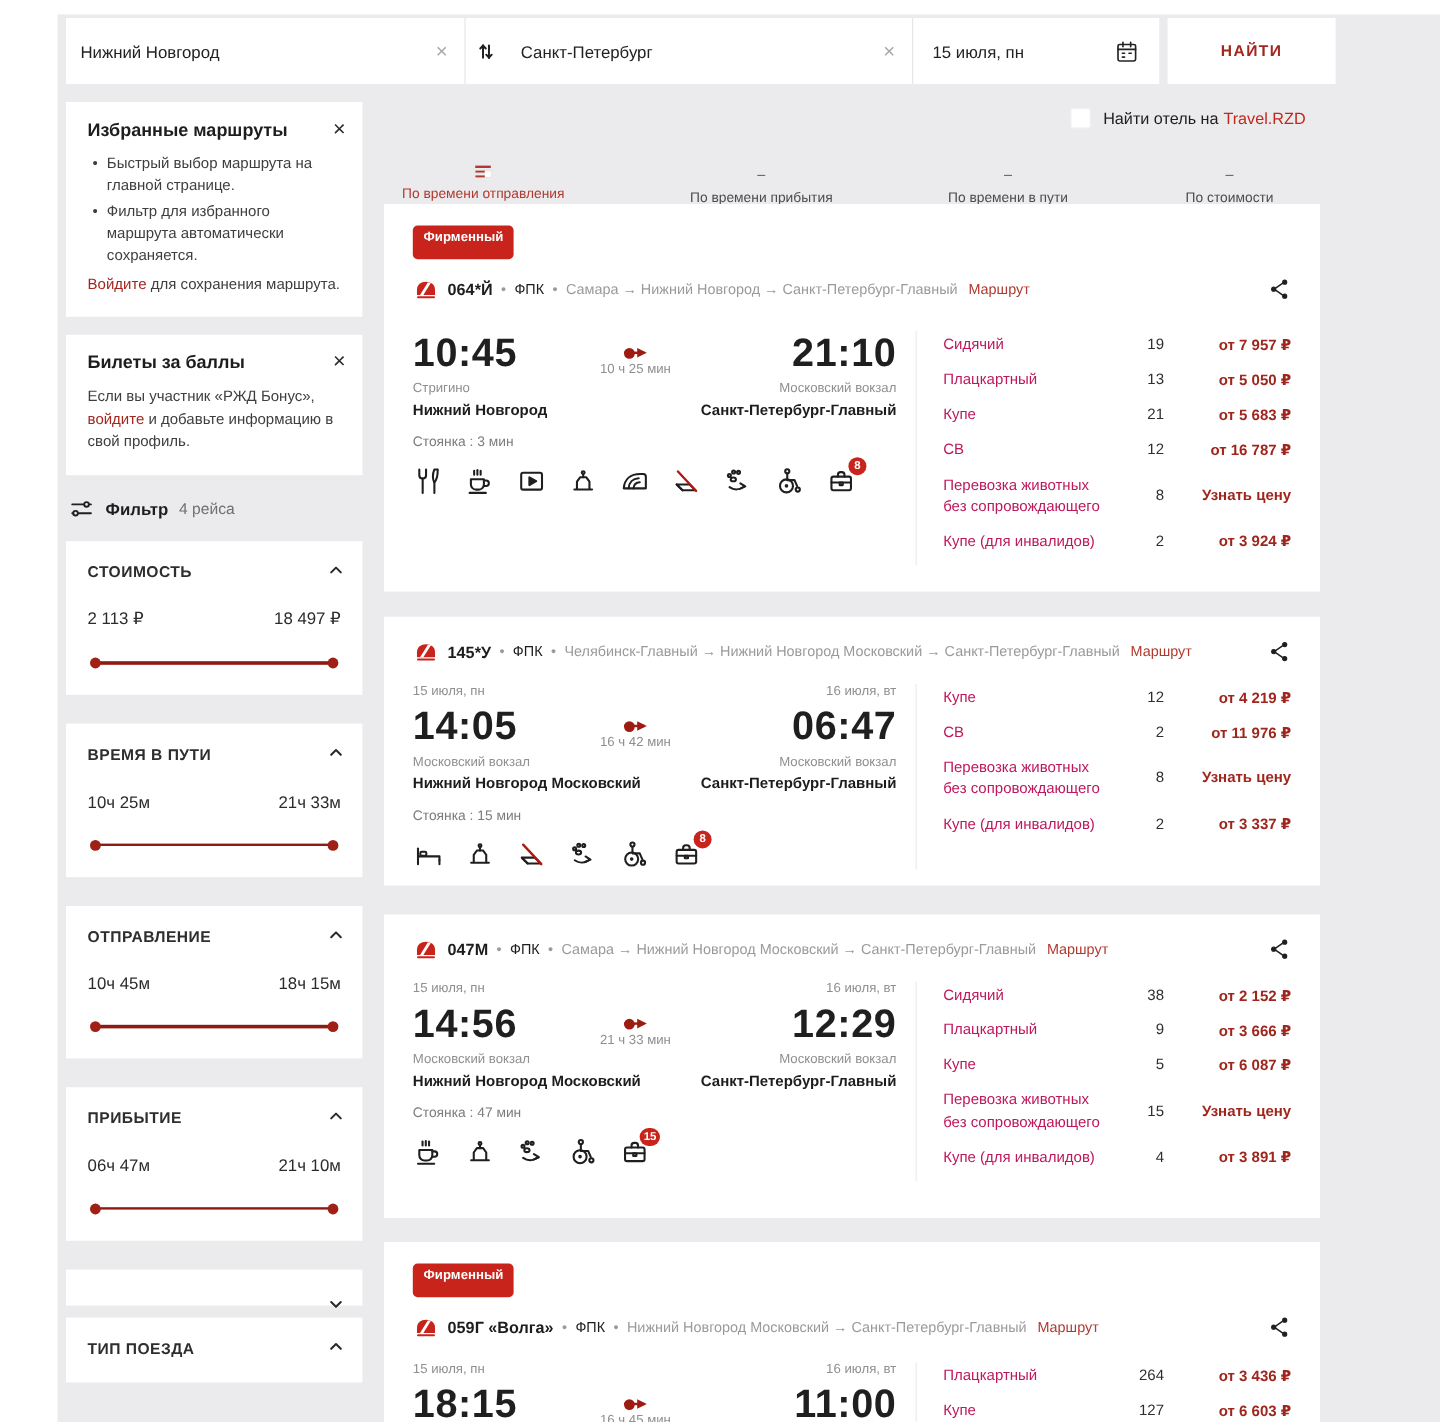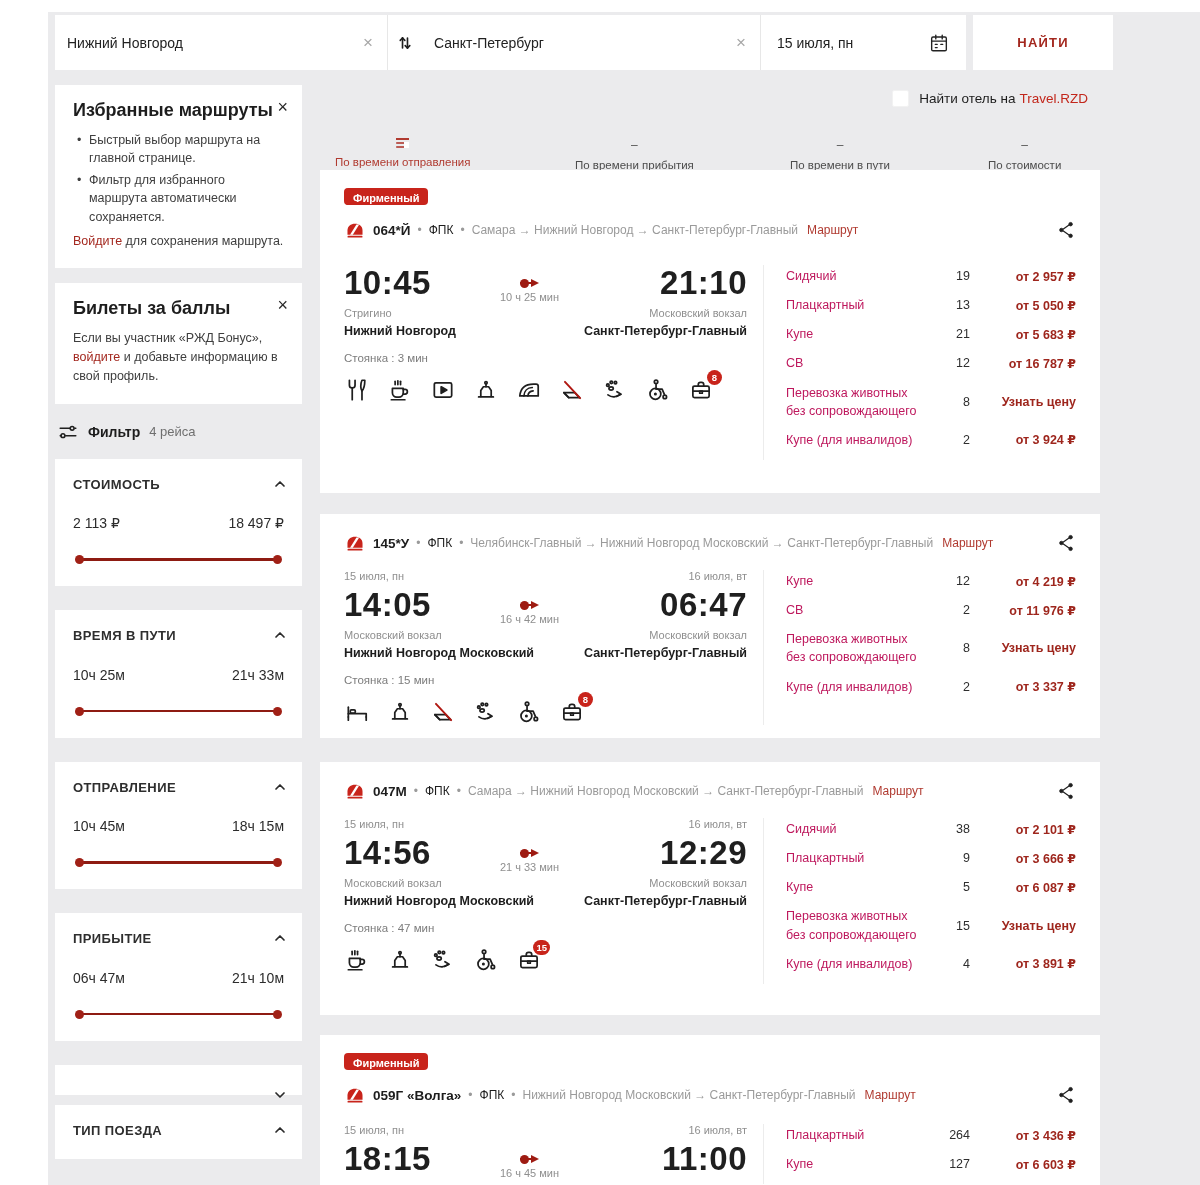--- a/index.html
+++ b/index.html
@@ -20,21 +20,21 @@
   .sb-clear { color:#a7a7a7; font-size:17px; line-height:1; cursor:pointer; padding:0 2px; }
   .sb-div { width:1px; background:#e7e7e7; margin:0; }
   .sb-swap { display:flex; align-items:center; justify-content:center; width:34px; cursor:pointer; }
   .sb-date { flex:0 0 205px; display:flex; align-items:center; justify-content:space-between; padding:0 16px; font-size:14px; color:#222; }
   .find-btn { position:absolute; left:973px; top:15px; width:140px; height:55px; background:#fff;
     border:none; color:#a3271e; font:700 13px "Liberation Sans",sans-serif; letter-spacing:1.2px; cursor:pointer; }
 
   
   .sidebar { position:absolute; left:55px; top:85px; width:247px; }
   .panel { background:#fff; padding:15px 18px 18px; position:relative; margin-bottom:15px; }
-  .panel h3 { font-size:18px; font-weight:700; color:#1d1d1d; margin-bottom:10px; }
+  .panel h3 { font-size:15px; font-weight:700; color:#1d1d1d; margin-bottom:10px; }
   .panel .close { position:absolute; right:14px; top:13px; font-size:18px; color:#2a2a2a; cursor:pointer; line-height:1; }
   .panel ul { list-style:none; }
   .panel li { font-size:12.5px; color:#3e3e3e; line-height:1.45; padding-left:16px; position:relative; margin-bottom:4px; }
   .panel li::before { content:"•"; position:absolute; left:4px; color:#3e3e3e; }
   .panel p { font-size:12.5px; color:#3e3e3e; line-height:1.5; }
   .red-link { color:#a3271e; cursor:pointer; }
   .filter-head { display:flex; align-items:center; gap:9px; margin:17px 0 16px 2px; }
   .filter-head .flabel { font-size:14px; font-weight:700; color:#1d1d1d; cursor:pointer; }
   .filter-head .fcount { font-size:13px; color:#6f6f6f; }
   .fcard { background:#fff; padding:17px 18px 20px; margin-bottom:24px; position:relative; }
@@ -55,21 +55,21 @@
   .tabs { position:absolute; left:320px; top:138px; width:780px; height:20px; }
   .tab { position:absolute; top:0; font-size:11.5px; color:#4c4c4c; cursor:pointer; display:flex; align-items:center; gap:7px;flex-direction:column; }
   .tab.active { color:#b03a30; }
   .tab .dash { color:#555; font-size:12px; }
   .sort-bars { display:inline-block; width:13px; height:11px; position:relative; }
   .sort-bars::before { content:""; position:absolute; left:0; top:0; width:13px; height:2px; background:#b03a30; box-shadow:0 4px 0 -0.2px #b03a30, 0 8px 0 -0.2px #b03a30; }
   .sort-bars::after { content:""; position:absolute; right:0; top:4px; width:5px; height:6px; background:#fff; }
 
   
   .tcard { position:absolute; left:320px; width:780px; background:#fff; padding:18px 24px; }
-  .badge { display:inline-block; background:#c8241b; color:#fff; font-size:11px; font-weight:700; padding:4px 9px 1px; border-radius:4px; margin-bottom:14px; }
+  .badge { display:inline-block; background:#c8241b; color:#fff; font-size:11px; font-weight:700; padding:4px 9px 12px; border-radius:4px; margin-bottom:14px; }
   .thead { display:flex; align-items:center; gap:7px; font-size:12px; color:#9a9a9a; }
   .thead .tnum { font-size:13.5px; font-weight:700; color:#1d1d1d; }
   .thead .carrier { color:#1d1d1d; }
   .thead .mlink { color:#b03a30; cursor:pointer; margin-left:2px; }
   .share { margin-left:auto; width:20px; height:20px; color:#1f1f1f; cursor:pointer; }
   .tbody { display:flex; margin-top:24px; }
   .sched { width:452px; padding-right:16px; border-right:1px solid #ececec; }
   .sch-top { display:flex;gap:48px; }
   .sch-dep { min-width:118px; }
   .sch-arr { min-width:150px; text-align:right; }
@@ -490,21 +490,21 @@
               <use href="#i-luggage"></use>
             </svg>
             <span class="lug-badge">8</span>
           </span>
       </div>
     </div>
     <div class="classes">
       <div class="cls-row">
           <span class="cls-name">Сидячий</span>
           <span class="cls-seats">19</span>
-          <span class="cls-price">от 2 957 ₽</span>
+          <span class="cls-price">от 7 957 ₽</span>
         </div>
       <div class="cls-row">
           <span class="cls-name">Плацкартный</span>
           <span class="cls-seats">13</span>
           <span class="cls-price">от 5 050 ₽</span>
         </div>
       <div class="cls-row">
           <span class="cls-name">Купе</span>
           <span class="cls-seats">21</span>
           <span class="cls-price">от 5 683 ₽</span>
@@ -701,21 +701,21 @@
               <use href="#i-luggage"></use>
             </svg>
             <span class="lug-badge">15</span>
           </span>
       </div>
     </div>
     <div class="classes">
       <div class="cls-row">
           <span class="cls-name">Сидячий</span>
           <span class="cls-seats">38</span>
-          <span class="cls-price">от 2 101 ₽</span>
+          <span class="cls-price">от 2 152 ₽</span>
         </div>
       <div class="cls-row">
           <span class="cls-name">Плацкартный</span>
           <span class="cls-seats">9</span>
           <span class="cls-price">от 3 666 ₽</span>
         </div>
       <div class="cls-row">
           <span class="cls-name">Купе</span>
           <span class="cls-seats">5</span>
           <span class="cls-price">от 6 087 ₽</span>

